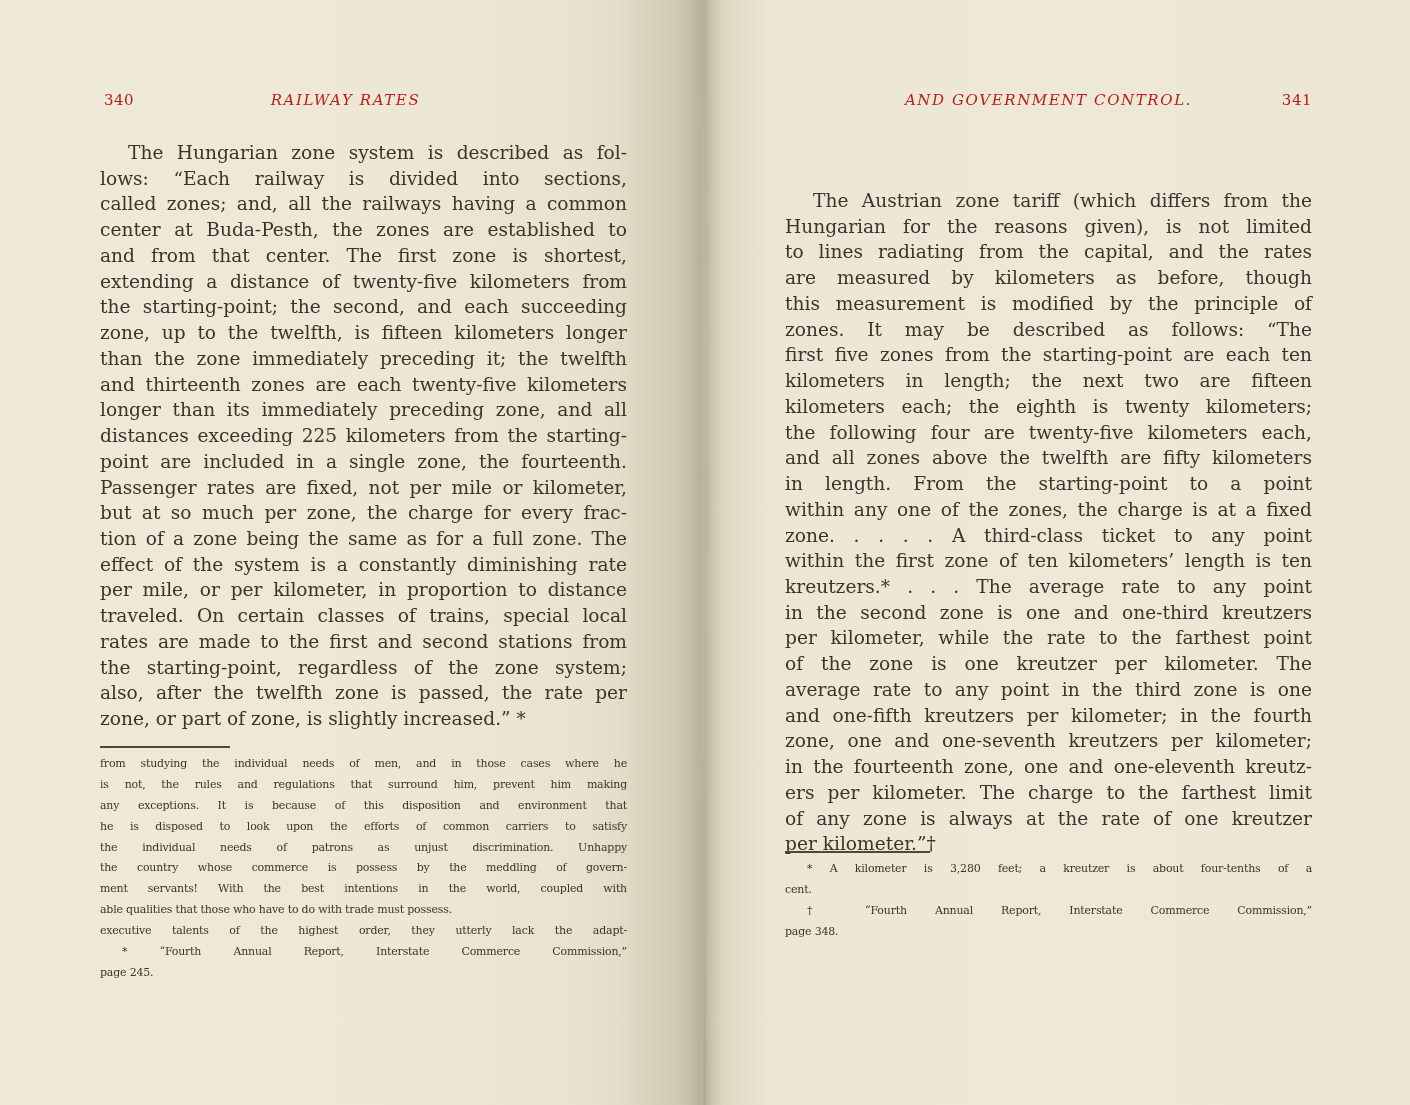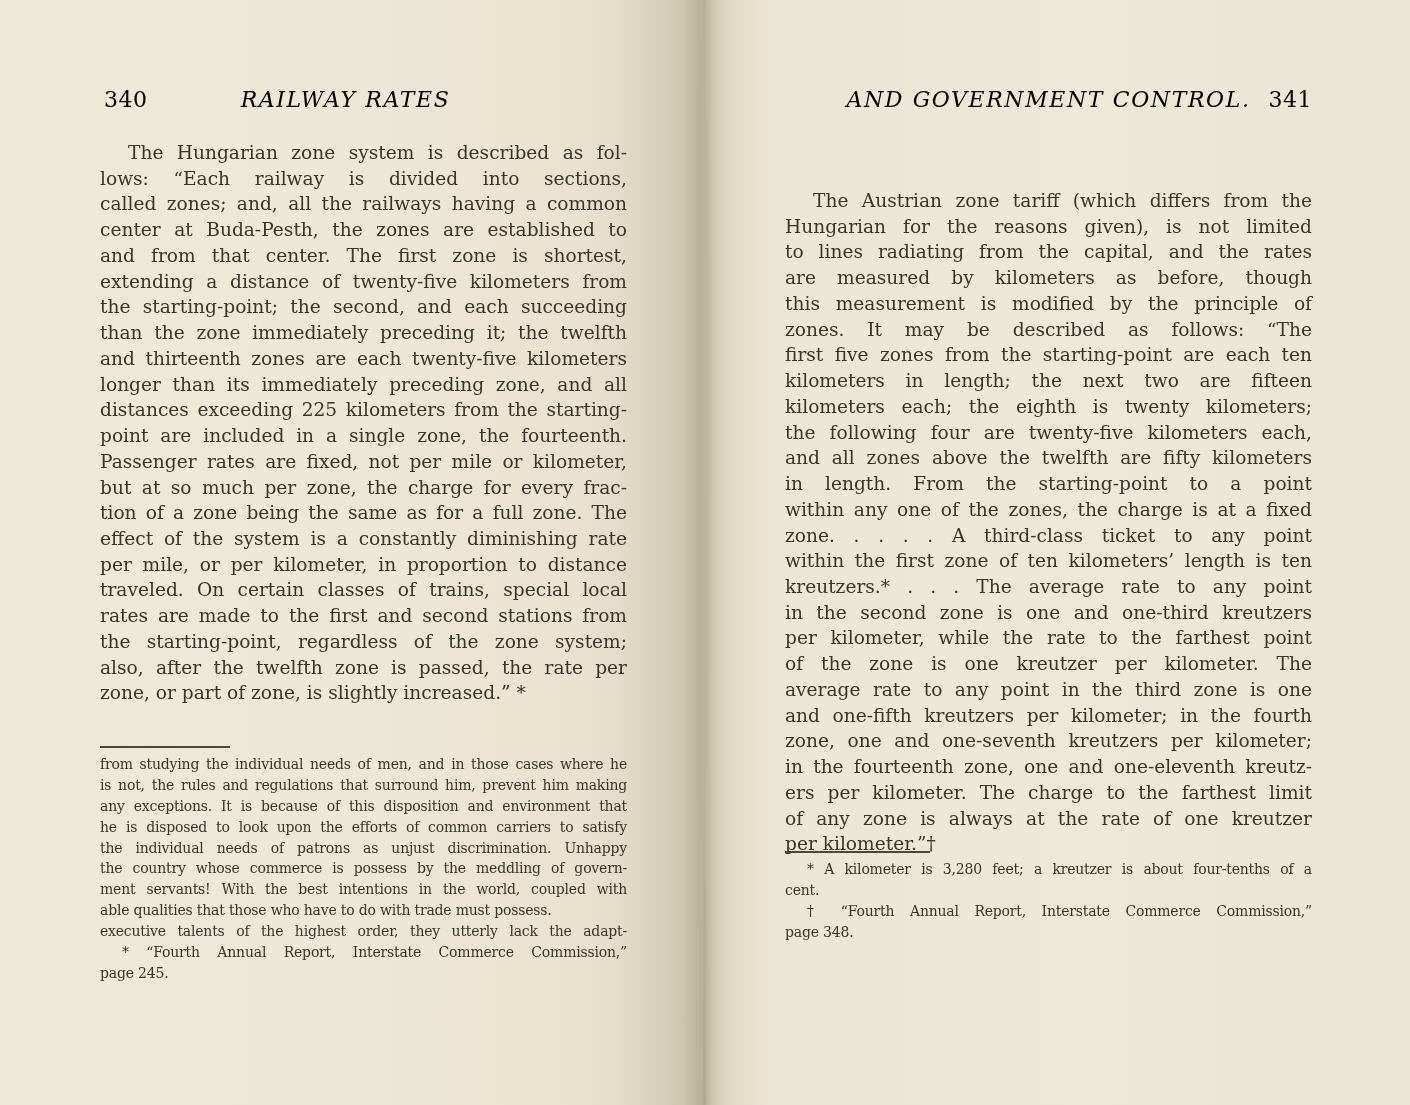--- a/index.html
+++ b/index.html
@@ -15,31 +15,31 @@
   .page-right{
     position:absolute;left:706px;top:0;width:704px;height:1105px;
     background:linear-gradient(90deg,#cfc7b0 0%,#e2dbc7 2.5%,#ece6d4 9%,#eee8d7 55%,#ebe5d3 100%);
   }
   .crease{
     position:absolute;left:703px;top:0;width:3px;height:1105px;
     background:linear-gradient(180deg,#b4ab93 0%,#c2b9a2 30%,#b9b098 70%,#aaa189 100%);
     opacity:.55;
   }
   .runhead{
-    position:absolute;top:88px;height:24px;font-size:22px;line-height:24px;
-    color:#000000;
+    position:absolute;top:88px;height:24px;font-size:15px;line-height:24px;
+    color:#b91c1c;
   }
   .head-title{font-style:italic;letter-spacing:1.6px;text-align:center;}
   .pagenum{letter-spacing:.5px;}
   .textcol{position:absolute;width:527px;}
   .tl{
     font-size:18.6px;line-height:25.74px;height:25.74px;white-space:nowrap;
     text-align:justify;text-align-last:justify;
   }
-  .fn .tl{font-size:14px;line-height:20.9px;height:20.9px;letter-spacing:-0.2px;}
+  .fn .tl{font-size:11px;line-height:20.9px;height:20.9px;letter-spacing:-0.2px;}
   .tl.end{text-align-last:left;}
   .tl.ind{text-indent:28px;}
   .fn .tl.ind{text-indent:22px;}
   .fnrule{position:absolute;height:2px;background:#4d473b;}
   .gutter-shade{
     position:absolute;left:618px;top:0;width:170px;height:1105px;pointer-events:none;
     background:linear-gradient(90deg,rgba(110,95,65,0) 0%,rgba(110,95,65,0.10) 38%,rgba(85,72,48,0.20) 48%,rgba(70,58,38,0.16) 50.5%,rgba(110,95,65,0.07) 56%,rgba(110,95,65,0.02) 70%,rgba(110,95,65,0) 100%);
   }
 </style>
 </head>
@@ -59,20 +59,21 @@
   <div class="runhead pagenum" style="left:1252px;width:60px;text-align:right;">341</div>
 
   <div class="textcol" style="left:100px;top:140px;">
     <div class="tl ind">The Hungarian zone system is described as fol-</div>
     <div class="tl">lows: “Each railway is divided into sections,</div>
     <div class="tl">called zones; and, all the railways having a common</div>
     <div class="tl">center at Buda-Pesth, the zones are established to</div>
     <div class="tl">and from that center.  The first zone is shortest,</div>
     <div class="tl">extending a distance of twenty-five kilometers from</div>
     <div class="tl">the starting-point; the second, and each succeeding</div>
+    <div class="tl">zone, up to the twelfth, is fifteen kilometers longer</div>
     <div class="tl">than the zone immediately preceding it; the twelfth</div>
     <div class="tl">and thirteenth zones are each twenty-five kilometers</div>
     <div class="tl">longer than its immediately preceding zone, and all</div>
     <div class="tl">distances exceeding 225 kilometers from the starting-</div>
     <div class="tl">point are included in a single zone, the fourteenth.</div>
     <div class="tl">Passenger rates are fixed, not per mile or kilometer,</div>
     <div class="tl">but at so much per zone, the charge for every frac-</div>
     <div class="tl">tion of a zone being the same as for a full zone.  The</div>
     <div class="tl">effect of the system is a constantly diminishing rate</div>
     <div class="tl">per mile, or per kilometer, in proportion to distance</div>

